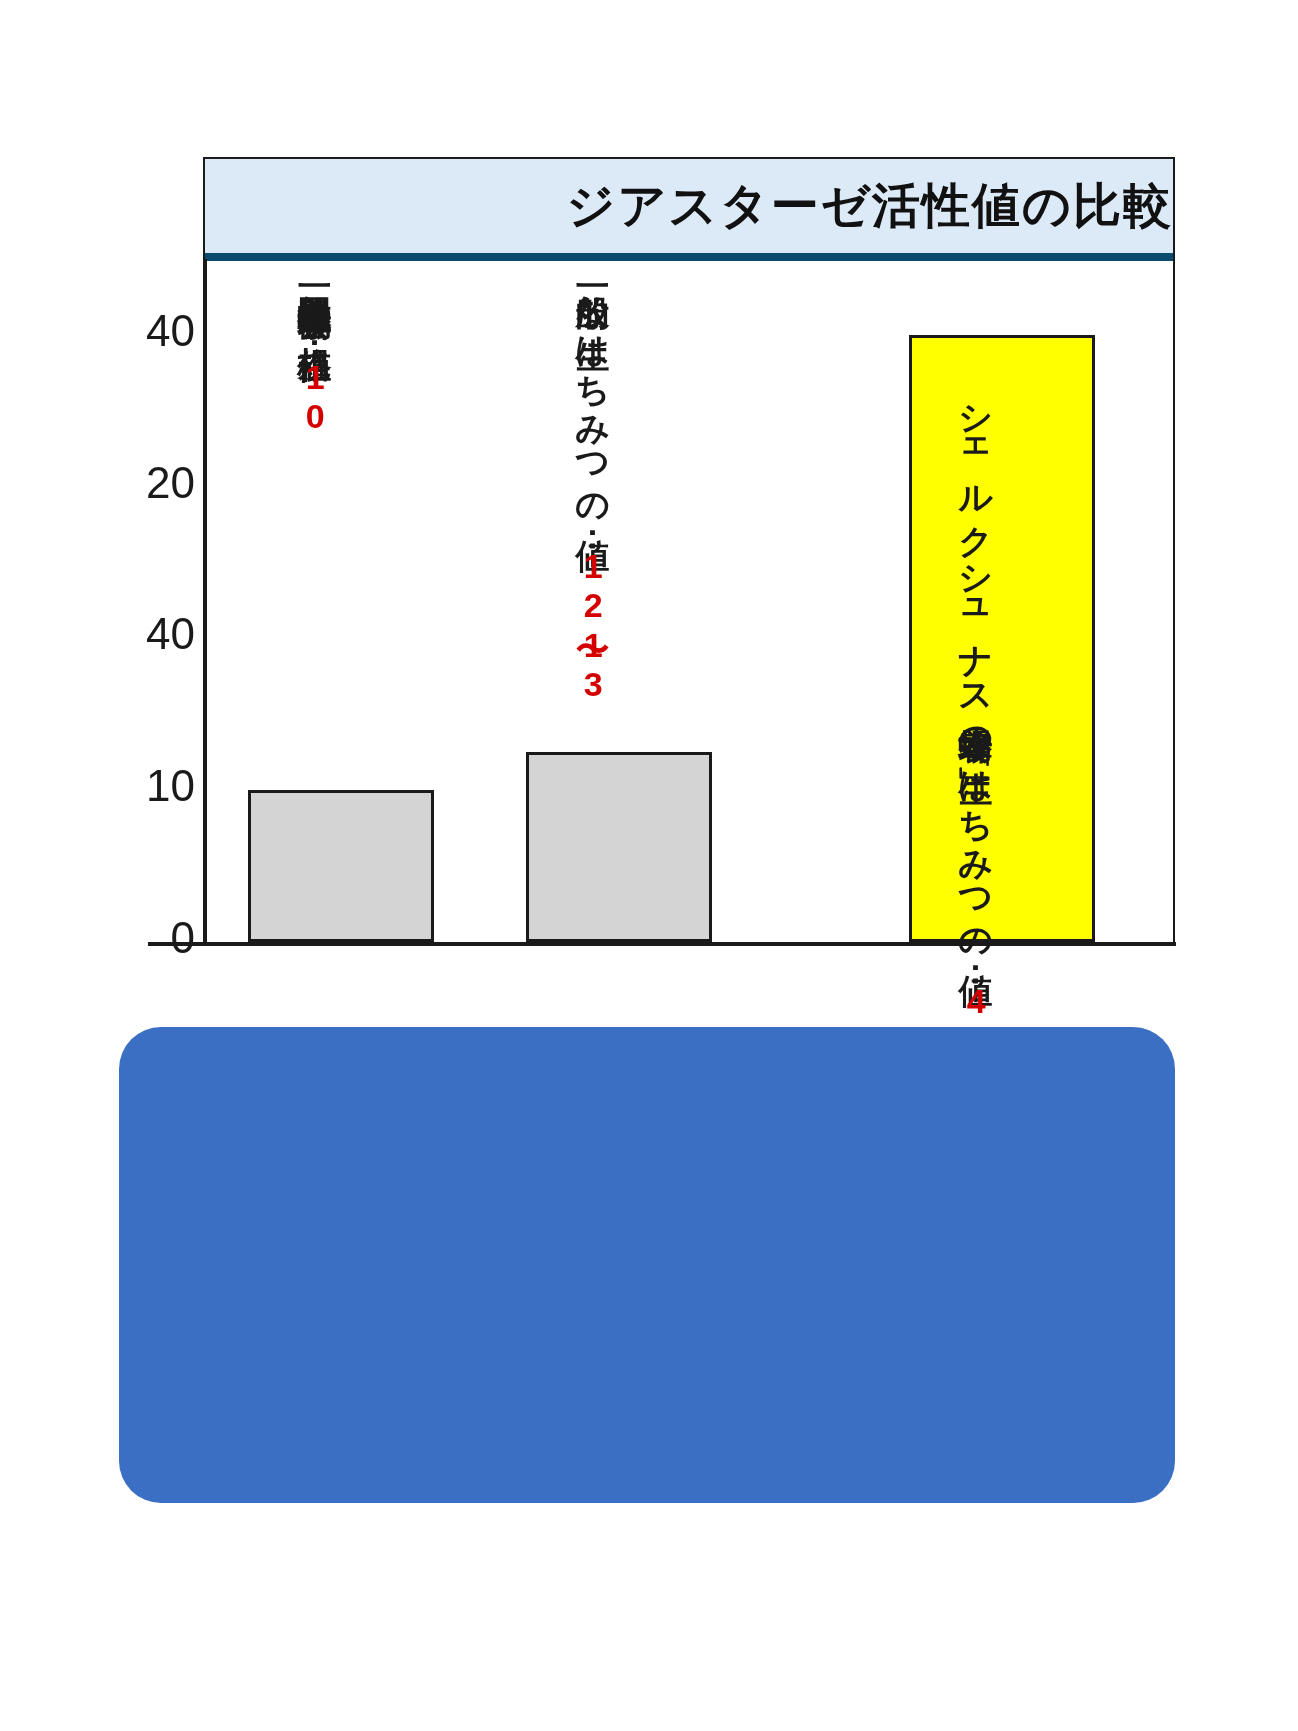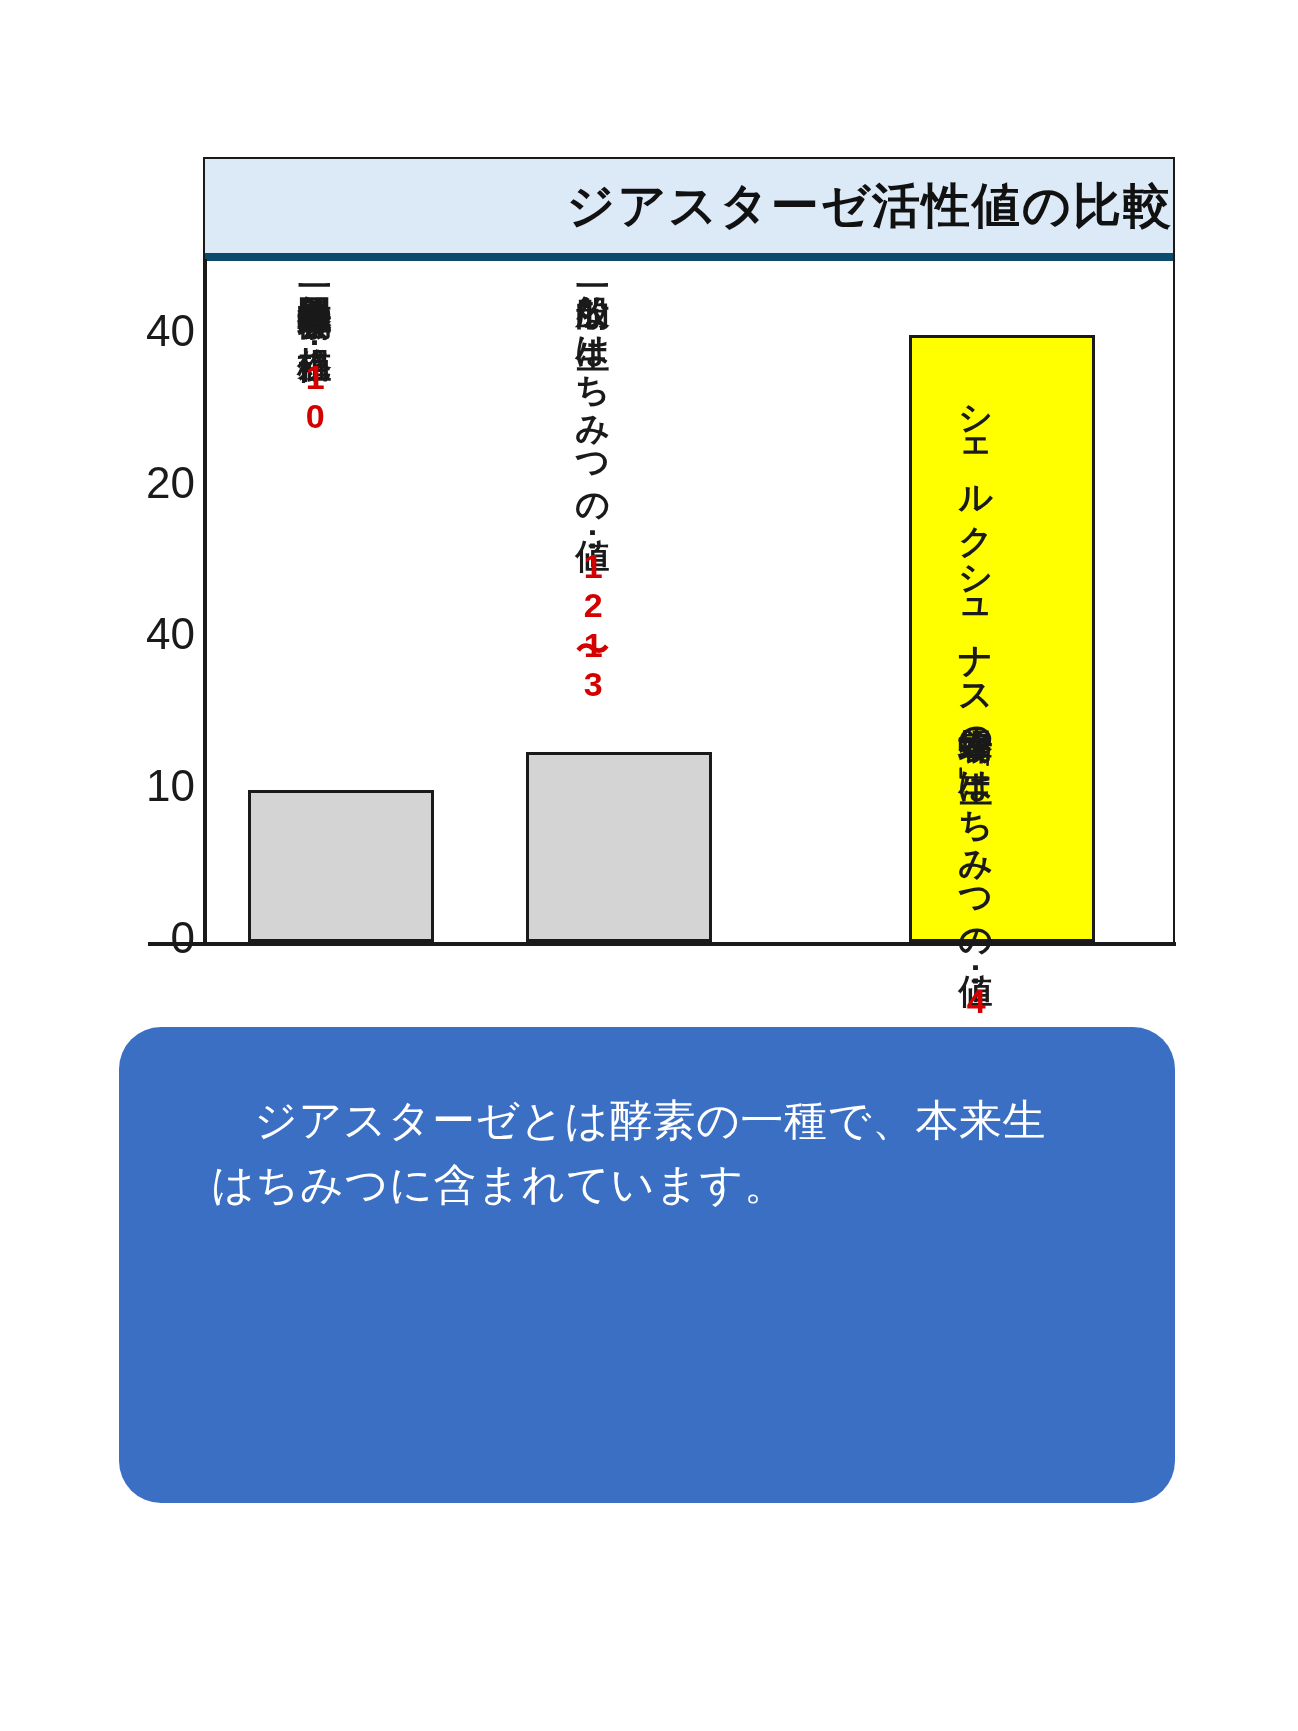--- a/index.html
+++ b/index.html
@@ -176,14 +176,13 @@
 
   <div id="bar-labels">
 
   <div class="bar-label" style="left: 295px; top: 268px;"><span>一般社団法人日本養蜂協会の規格値：</span><span class="val">10</span></div>
       <div class="bar-label" style="left: 573px; top: 268px;"><span>一般的な生はちみつの値：</span><span class="val">12〜13</span></div>
       <div class="bar-label" style="left: 956px; top: 382px; color: rgb(26, 26, 26);"><span>シェルクシュナス養蜂場の「生」はちみつの値：</span><span class="val">40</span></div>
     </div>
 </div>
 
 <div id="description-box">
-  <p class="desc-para">ジアスターゼとは酵素の一種で、本来生はちみつに含まれています。</p>
 </div>
 
 </body></html>

